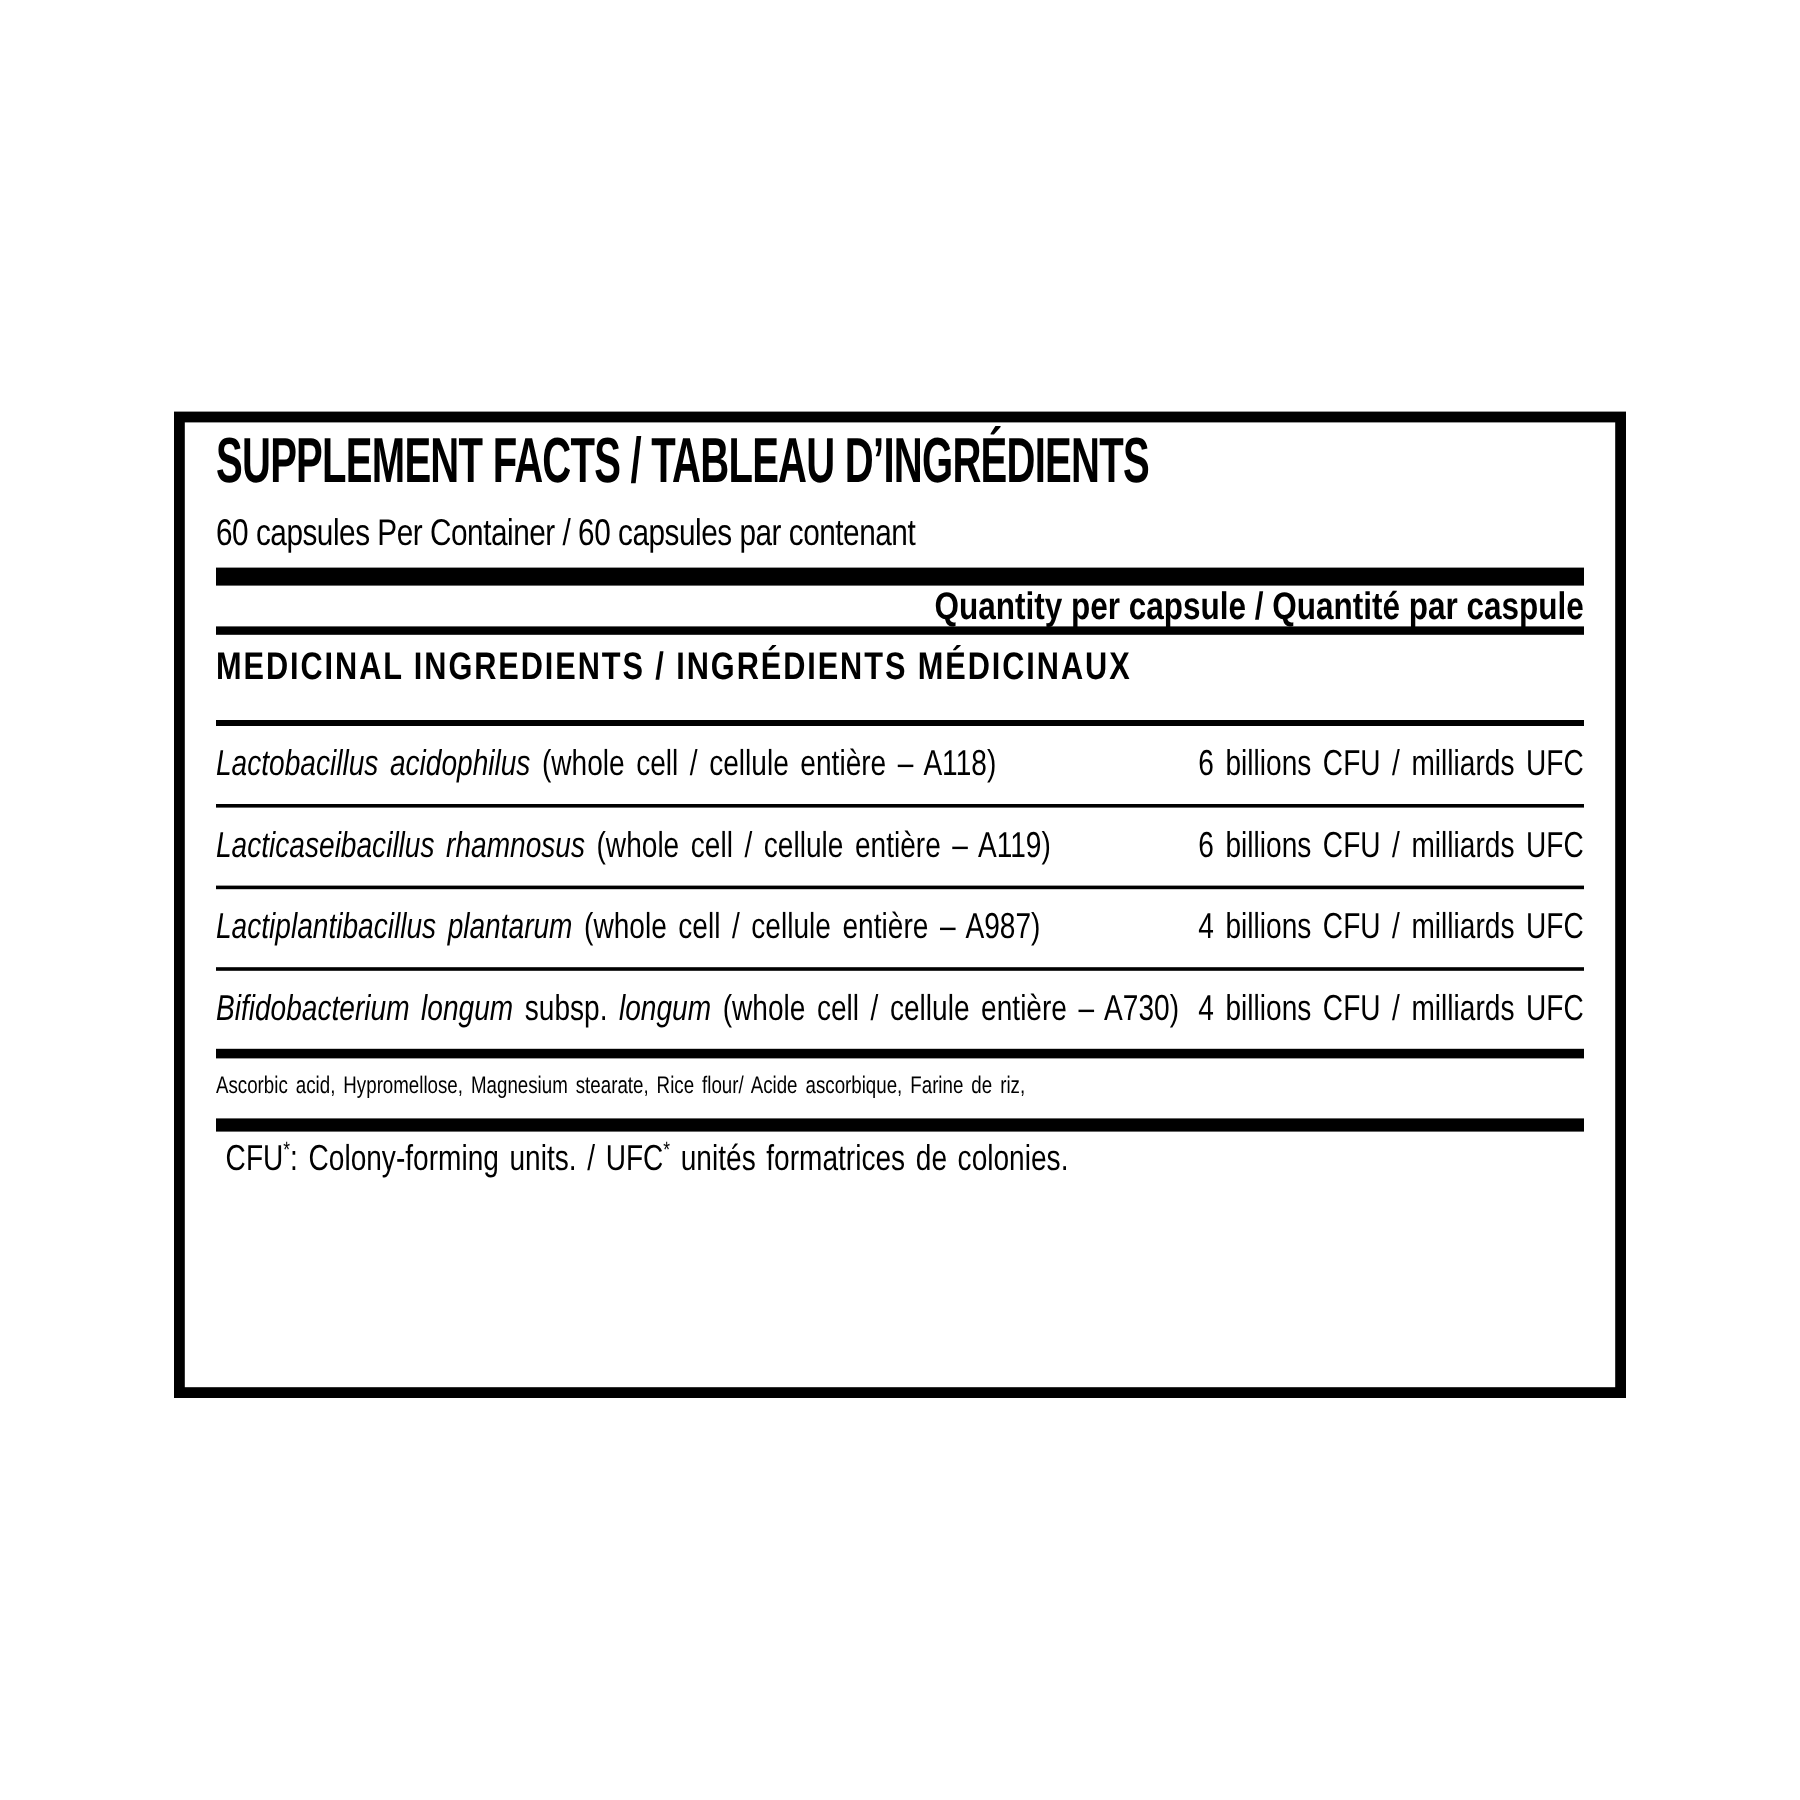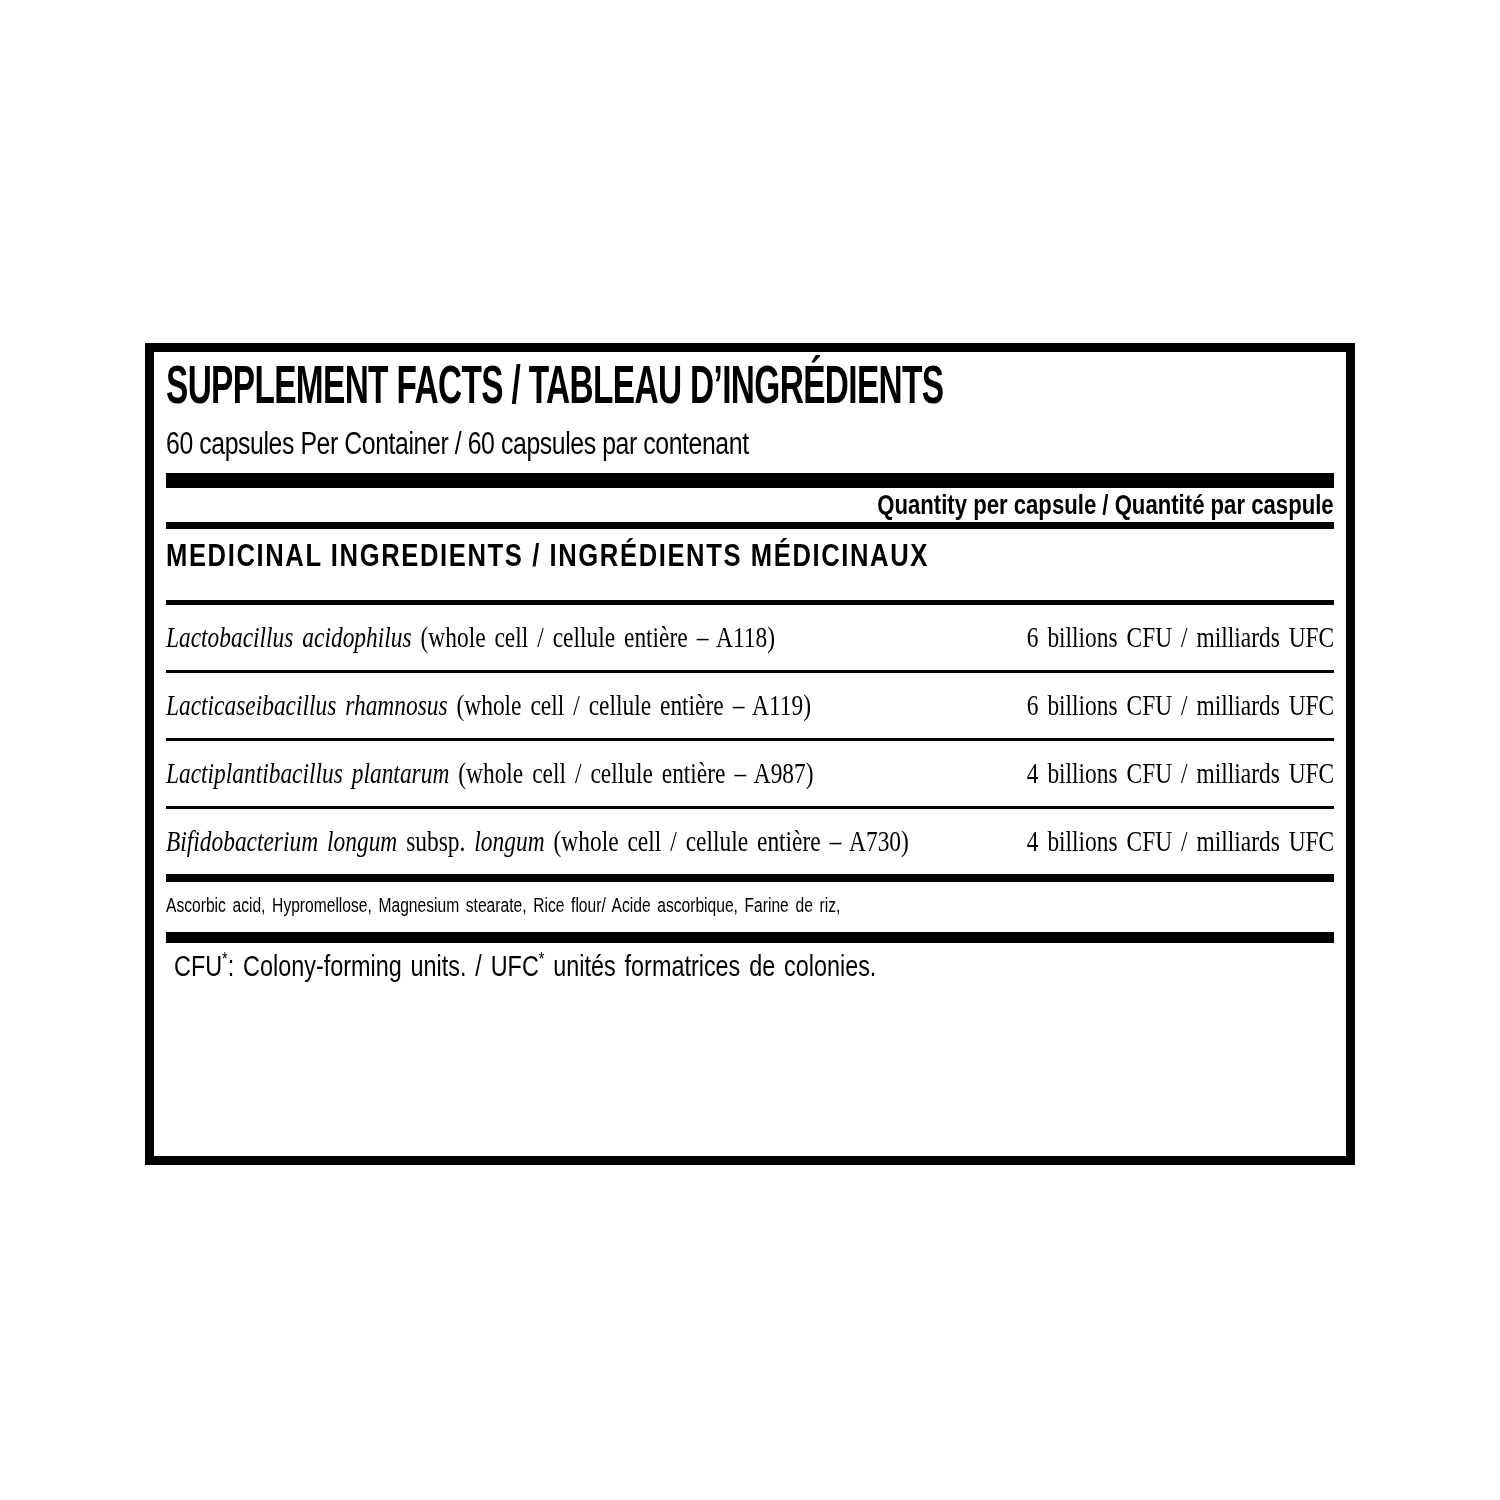--- a/index.html
+++ b/index.html
@@ -13,21 +13,21 @@
   }
   .panel {
     position: absolute;
     left: 145px;
     top: 343px;
     width: 1210px;
     height: 822px;
     box-sizing: border-box;
     border: 9px solid #000000;
     background: #ffffff;
-    padding: 0 12px;
+    padding: 0 26px;
     overflow: hidden;
   }
   
   .scx {
     display: inline-block;
     white-space: nowrap;
     transform: scaleX(0.78);
     transform-origin: left center;
   }
   .scx-r {
@@ -49,41 +49,40 @@
     font-size: 31px;
     line-height: 38px;
   }
   .dose .scx { transform: scaleX(0.80); letter-spacing: -0.5px; }
   .bar { background: #000000; }
   .bar-thick { margin-top: 10px; height: 15px; }
   .qty-line {
     height: 34px;
     line-height: 34px;
     text-align: right;
-    font-size: 27px;
+    font-size: 32px;
     font-weight: bold;
   }
   .qty-line .scx-r { transform: scaleX(0.82); }
   .bar-med { height: 7px; }
   .sec-head {
     margin-top: 8px;
     height: 36px;
     line-height: 36px;
     font-size: 32px;
     font-weight: bold;
   }
   .sec-head .scx { transform: scaleX(0.80); letter-spacing: 2px; }
   .rule { margin-top: 4px; height: 5px; background: #000000; }
   .rows { }
   .ing-row {
     position: relative;
     height: 65px;
     border-bottom: 3px solid #000000;
     font-size: 30px;
-    font-family: Liberation Serif, serif;
   }
   .ing-row:last-child { border-bottom: none; }
   .ing-name {
     position: absolute;
     left: 0; top: 50%;
     transform: translateY(-50%) scaleX(0.78);
     transform-origin: left center;
     white-space: nowrap;
     word-spacing: 4px;
   }

